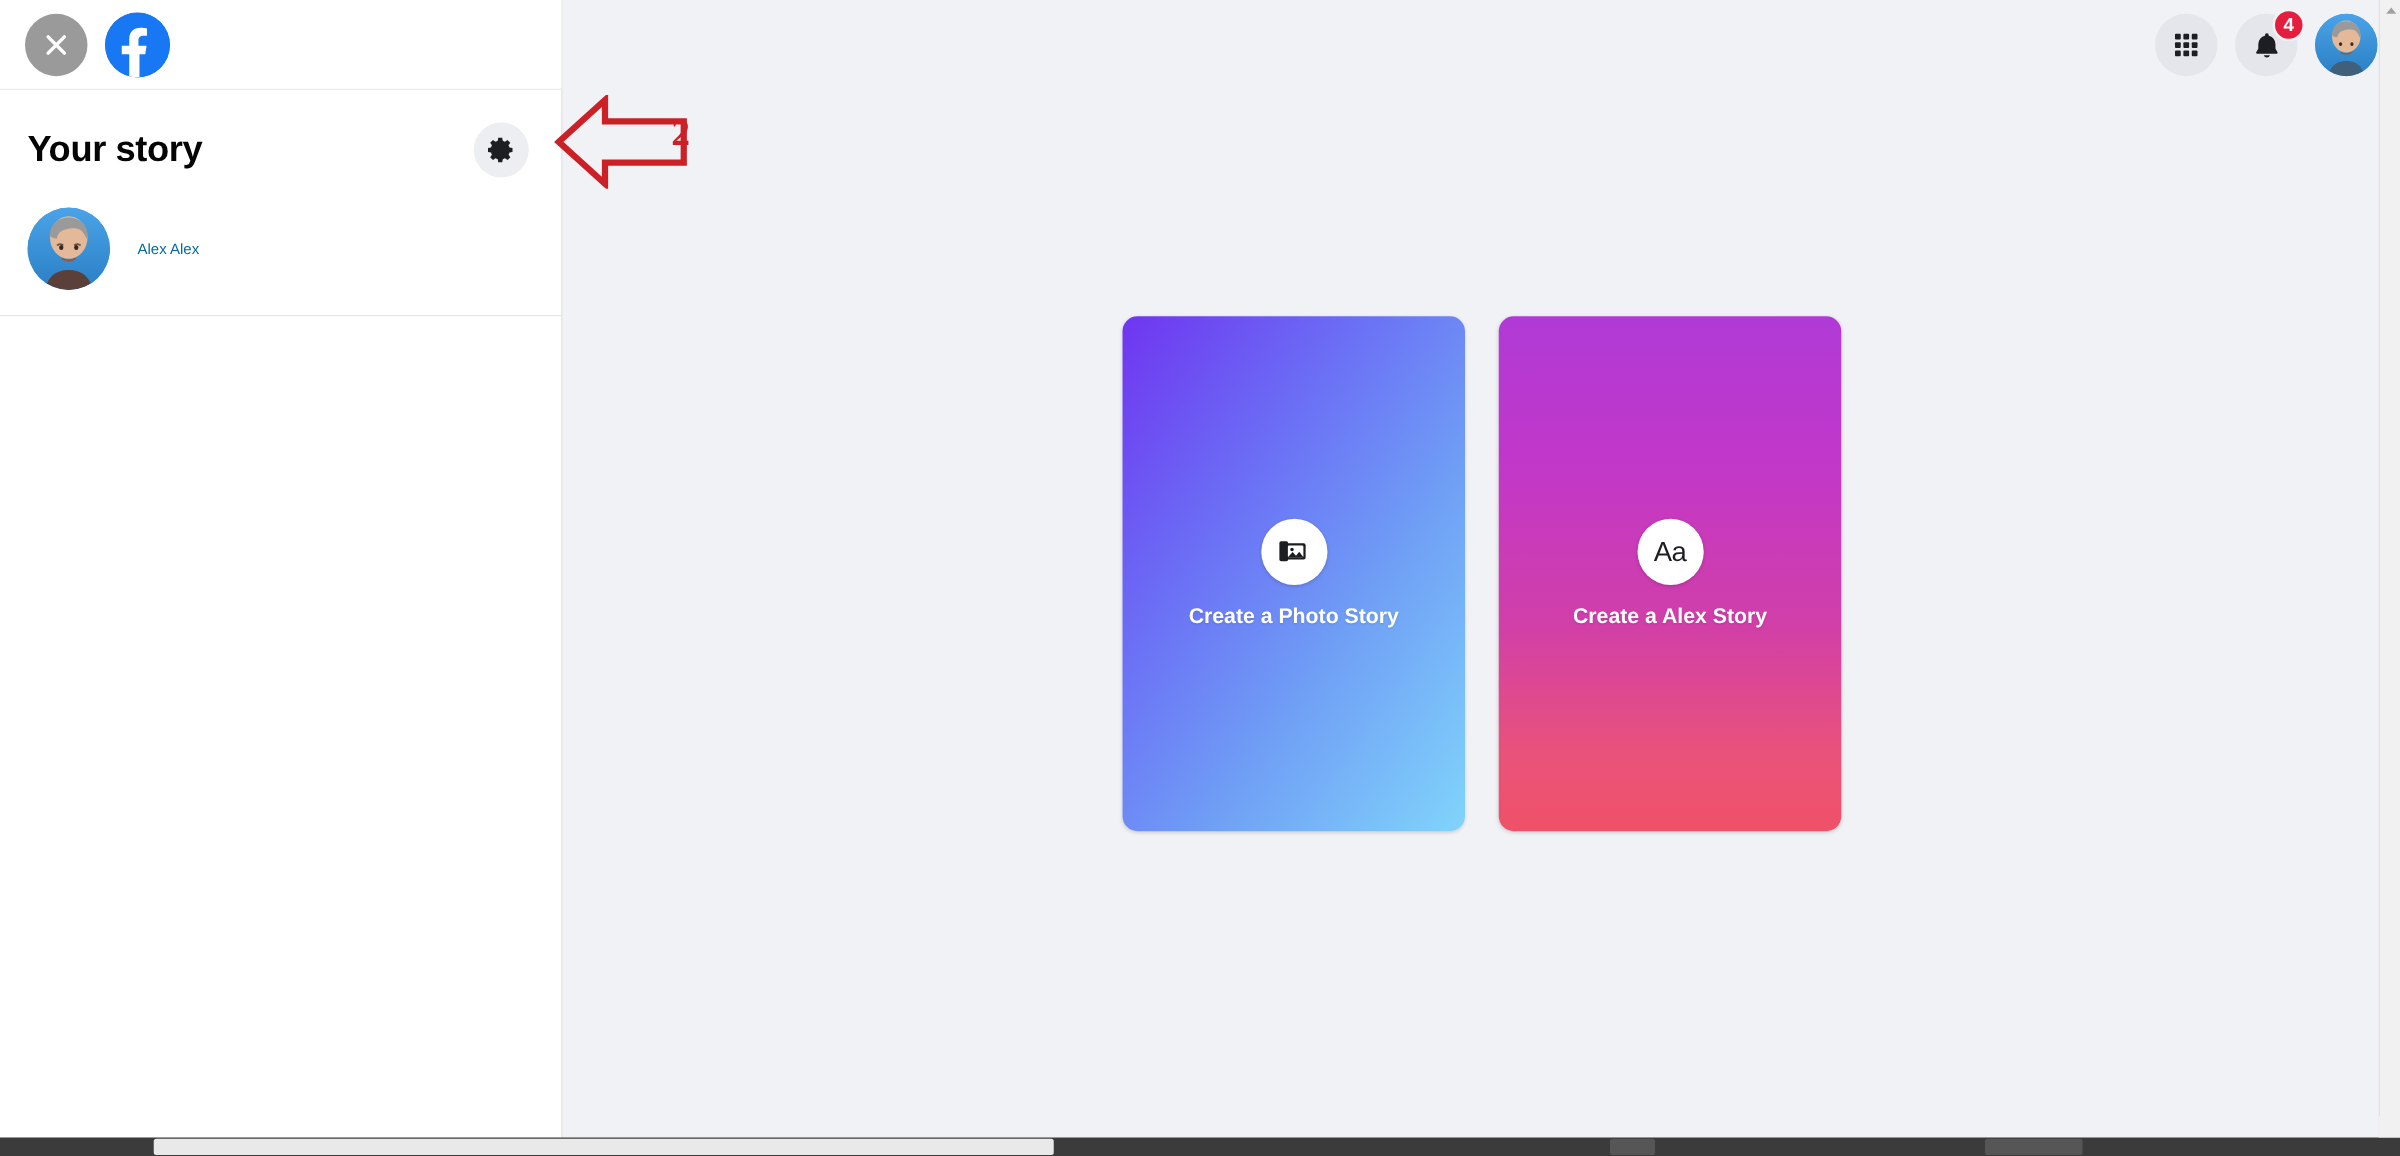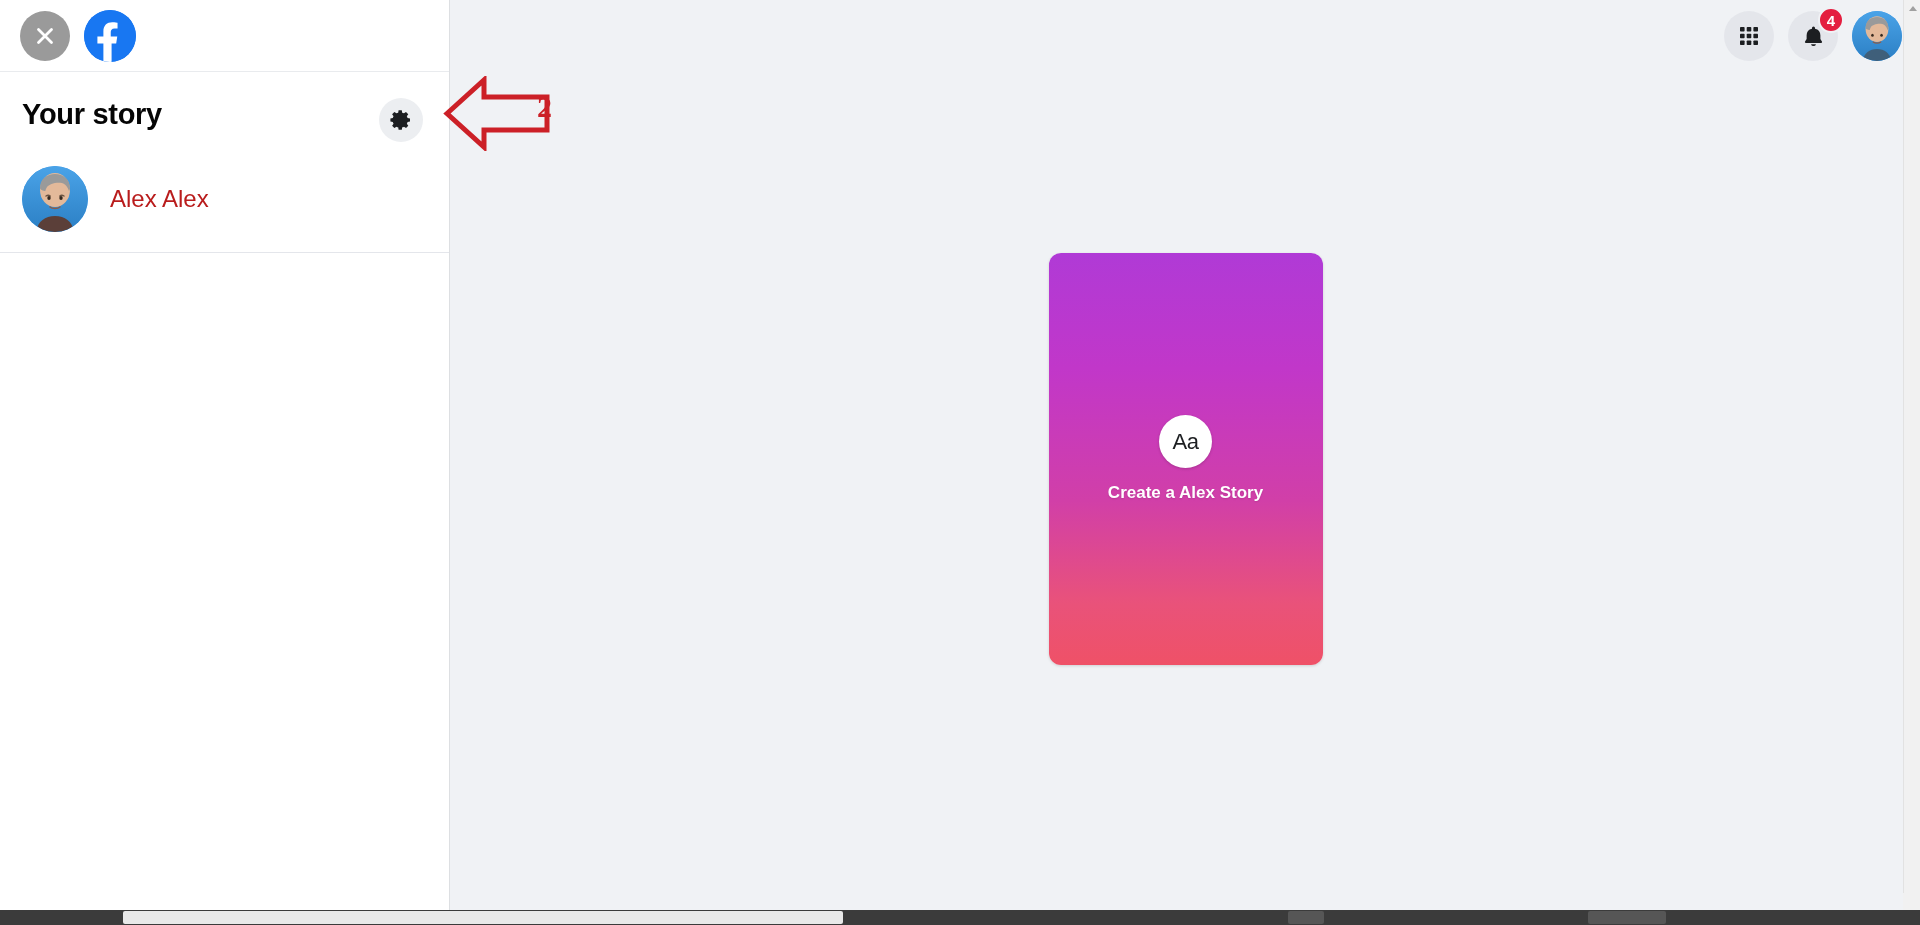--- a/index.html
+++ b/index.html
@@ -54,20 +54,21 @@
     border-radius: 50%;
     background: #1877f2;
     display: flex; align-items: center; justify-content: center;
     flex: none;
     cursor: pointer;
     overflow: hidden;
   }
 
   .story-header {
     display: flex;
+    align-items: center;
     justify-content: space-between;
     padding: 26px 24px 8px 22px;
   }
   .story-title {
     font-size: 29px;
     font-weight: bold;
     color: #050505;
     letter-spacing: -0.3px;
   }
   .gear-btn {
@@ -87,22 +88,22 @@
   }
   .avatar-lg {
     width: 66px; height: 66px;
     border-radius: 50%;
     overflow: hidden;
     flex: none;
     background: #3d9ae8;
     position: relative;
   }
   .user-name {
-    font-size: 24px;
-    color: #b91c1c;
+    font-size: 12px;
+    color: #0369a1;
   }
   .sidebar-divider {
     height: 1px;
     background: #e4e6eb;
     margin: 0;
   }
 
   
   .top-right {
     position: absolute;
@@ -379,20 +380,32 @@
           <path d="M28 41c2.5 2 7.5 2 10 0" stroke="#8a5c4a" stroke-width="1.6" fill="none" stroke-linecap="round"></path>
           <path d="M14 66c2-11 9-16 19-16s17 5 19 16z" fill="#3f5f7a"></path>
         </g>
       </svg>
     </div>
   </div>
 
   <div class="main">
     <div class="cards">
 
+      <div class="story-card card-photo">
+        <div class="card-icon">
+          <svg width="26" height="26" viewBox="0 0 26 26">
+            <rect x="1.5" y="4" width="7" height="16" rx="1.4" fill="#1c1e21"></rect>
+            <rect x="6.5" y="5.6" width="16" height="13" rx="1.6" fill="#1c1e21"></rect>
+            <rect x="8.3" y="7.4" width="12.4" height="9.4" rx="0.9" fill="#ffffff"></rect>
+            <circle cx="11.6" cy="10.5" r="1.4" fill="#1c1e21"></circle>
+            <path d="M8.3 16.8l3.8-4.2 2.7 3 2.6-3.3 3.3 4.5z" fill="#1c1e21"></path>
+          </svg>
+        </div>
+        <div class="card-label">Create a Photo Story</div>
+      </div>
 
       <div class="story-card card-text">
         <div class="card-icon">
           <span class="aa">Aa</span>
         </div>
         <div class="card-label">Create a Alex Story</div>
       </div>
 
     </div>
   </div>

